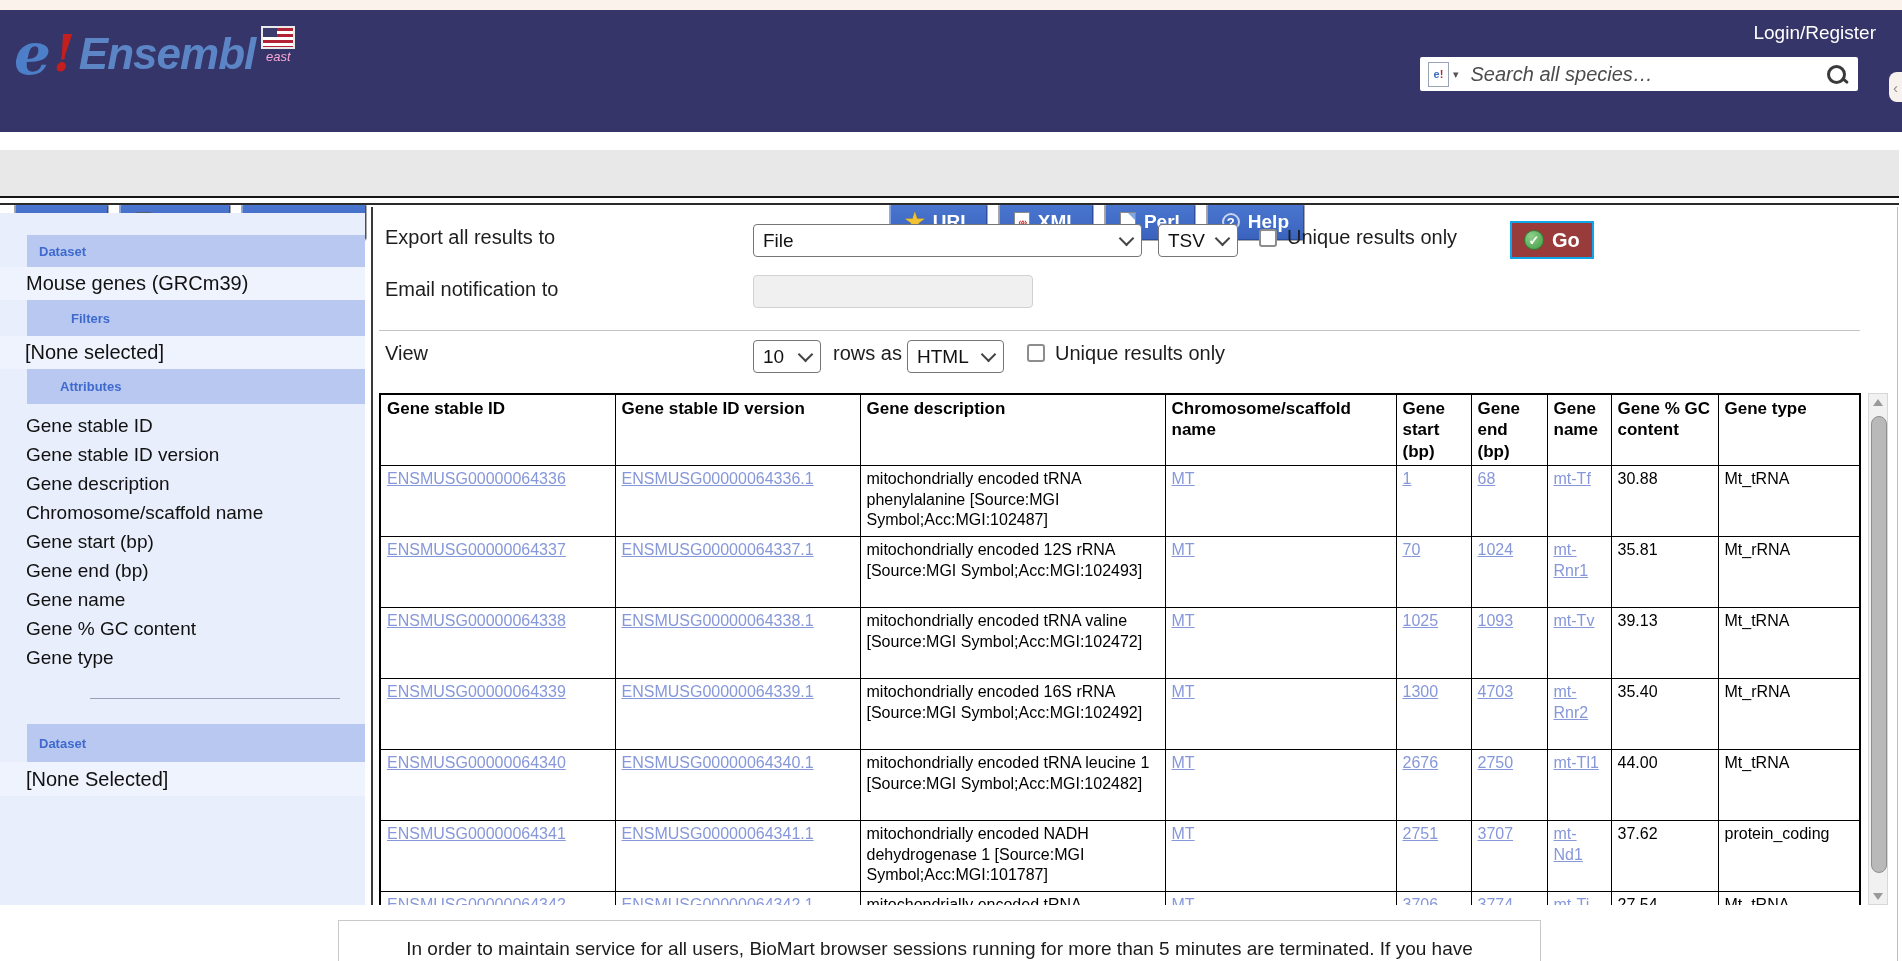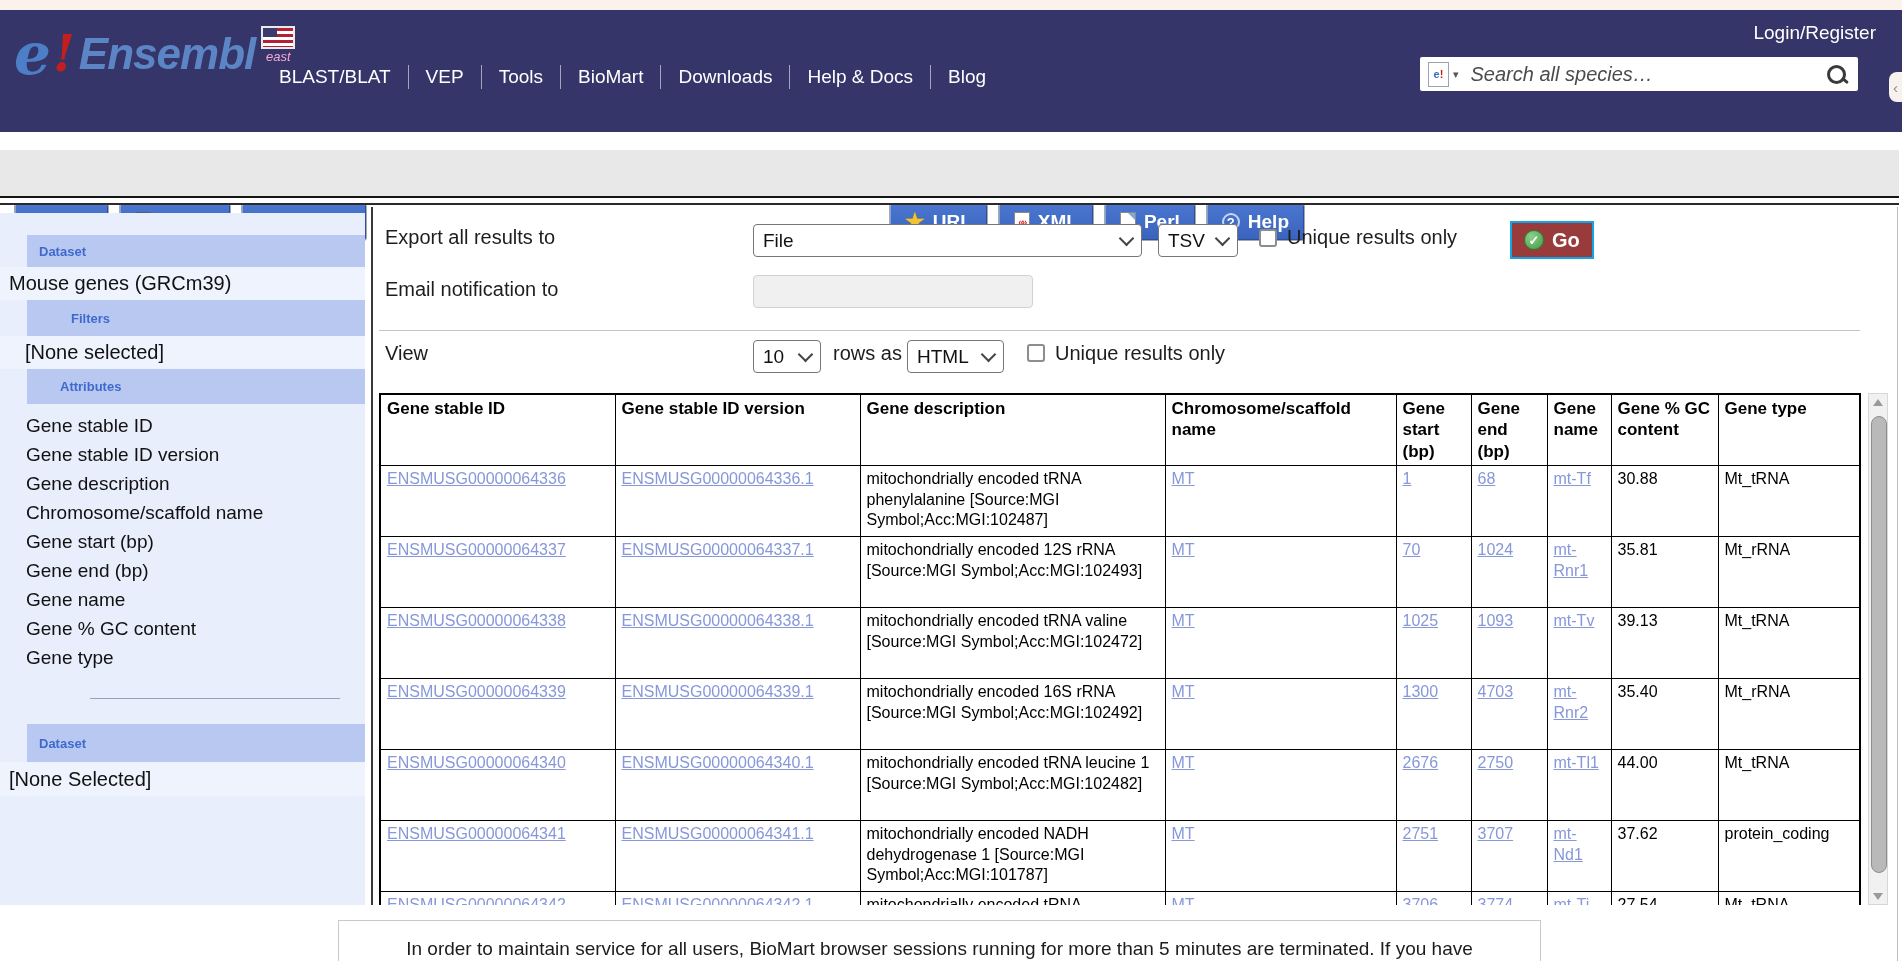--- a/index.html
+++ b/index.html
@@ -51,21 +51,21 @@
   .help-icon::after{content:"?";}
 
   .content-topline{position:absolute;left:0;top:203px;width:1899px;height:2px;background:#2a2a2a;}
   .right-edge{position:absolute;left:1897px;top:207px;width:1px;height:754px;background:#bdbdbd;}
 
   
   .sidebar{position:absolute;left:0;top:213px;width:365px;height:692px;background:#e8eefb;}
   .sb-filler{height:22px;}
   .sb-hdr{height:32px;background:#b9c8f1;color:#3e6ace;font-weight:bold;font-size:13px;display:flex;align-items:center;padding-left:12px;box-sizing:border-box;margin-left:27px;}
   .sb-hdr.indent{padding-left:33px;}
-  .sb-val{height:33px;background:#eff3fe;color:#111;font-size:20px;display:flex;align-items:center;padding-left:9px;box-sizing:border-box;}
+  .sb-val{height:33px;background:#eff3fe;color:#111;font-size:20px;display:flex;align-items:center;padding-left:26px;box-sizing:border-box;}
   .sb-val.indent{padding-left:25px;}
   .sb-hdr.h36{height:36px;padding-left:44px;}.sb-hdr.h35{height:35px;}.sb-hdr.h38{height:38px;}.sb-val.h34{height:34px;}
   .sb-items{padding:7px 0 0 26px;font-size:19px;color:#111;}
   .sb-item{height:29px;line-height:29px;white-space:nowrap;cursor:pointer;}
   .sb-gap26{height:26px;} .sb-gap25{height:25px;}
   .sb-divider{margin-left:90px;width:250px;height:1px;background:#9aa0b8;}
 
   .vdivider{position:absolute;left:371px;top:207px;width:2px;height:698px;background:#3a3a3a;}
 
   
@@ -108,35 +108,20 @@
 
   <div class="navbar">
     <div class="logo">
       <span class="logo-e">e</span>
         <span class="logo-bang">!</span>
         <span class="logo-text">Ensembl</span>
       <span class="mirror">
         <span class="flag"></span>
         <span class="mirror-label">east</span>
       </span>
-    </div>
-    <div class="nav">
-      <span class="nav-item">BLAST/BLAT</span>
-        <span class="nav-sep"></span>
-      <span class="nav-item">VEP</span>
-        <span class="nav-sep"></span>
-      <span class="nav-item">Tools</span>
-        <span class="nav-sep"></span>
-      <span class="nav-item">BioMart</span>
-        <span class="nav-sep"></span>
-      <span class="nav-item">Downloads</span>
-        <span class="nav-sep"></span>
-      <span class="nav-item">Help &amp; Docs</span>
-        <span class="nav-sep"></span>
-      <span class="nav-item">Blog</span>
     </div>
     <span class="login">Login/Register</span>
     <div class="search">
       <span class="search-doc">e<i>!</i></span>
       <span class="search-caret">▾</span>
       <span class="search-ph">Search all species…</span>
       <span class="mag"></span>
     </div>
     <div class="edge-tab">‹</div>
   </div>

